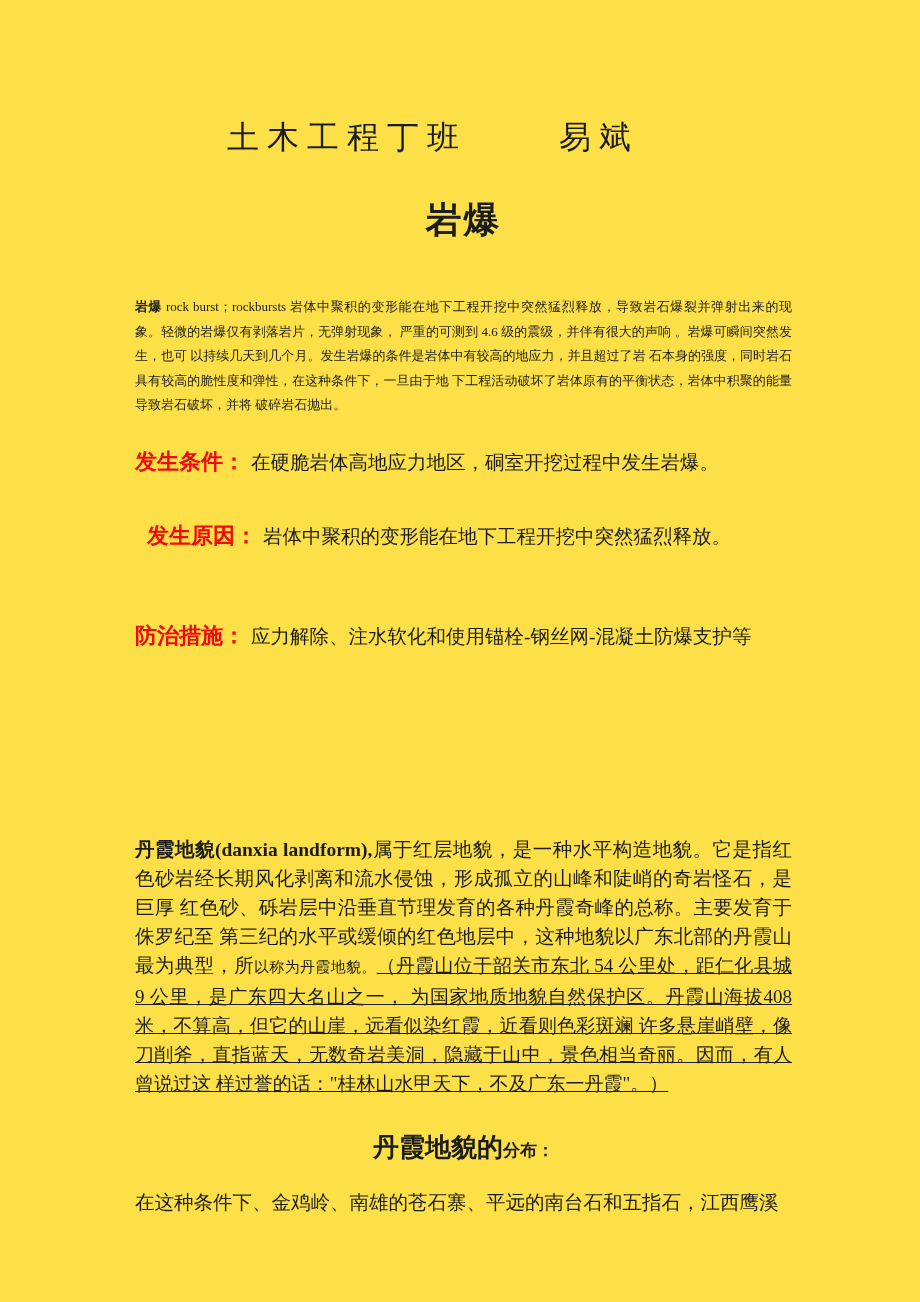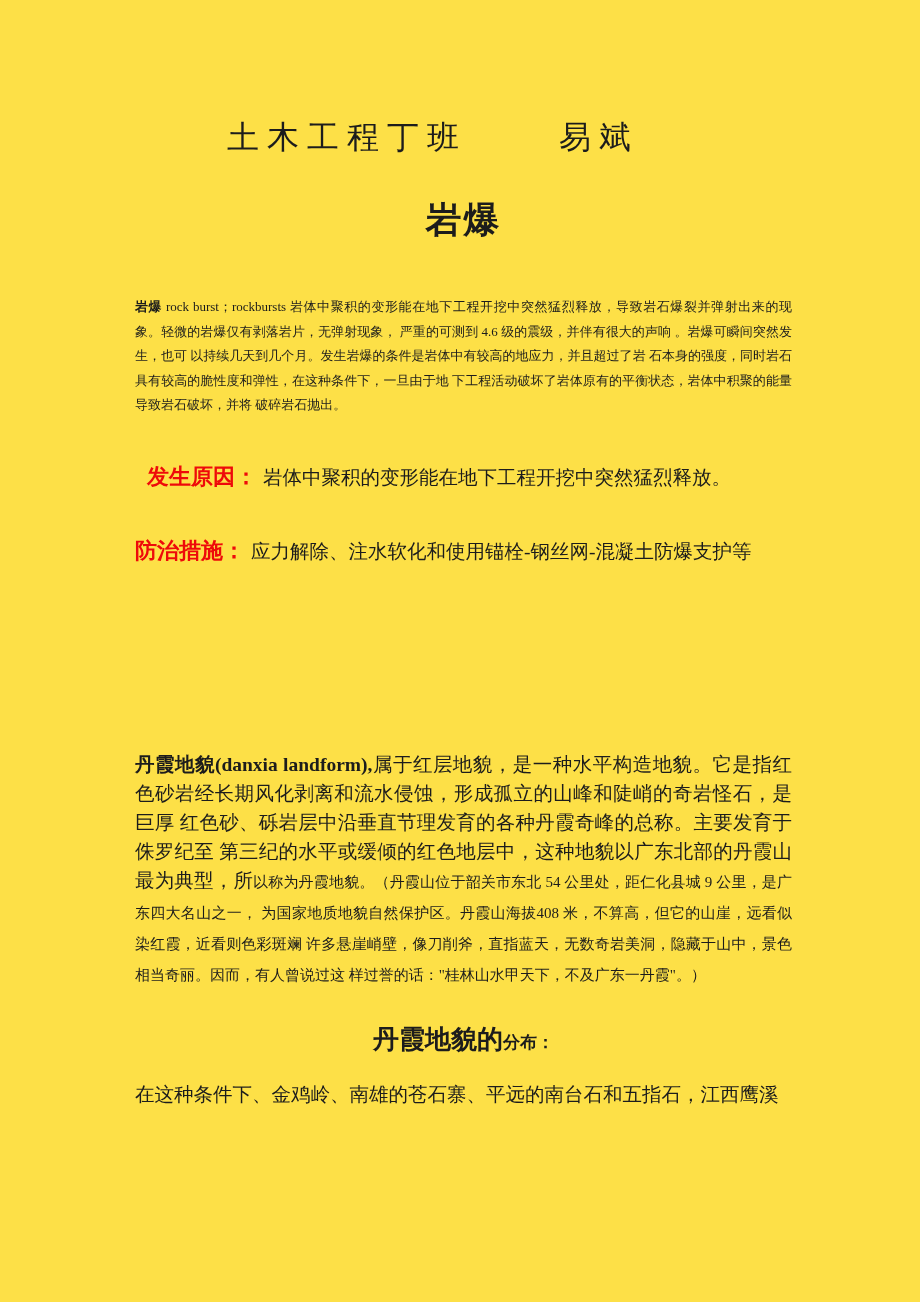--- a/index.html
+++ b/index.html
@@ -44,35 +44,35 @@
     text-justify: inter-ideograph;
   }
   .lead-bold { font-weight: bold; }
   .section-line {
     font-size: 19.5px;
     line-height: 28px;
     white-space: nowrap;
   }
   .section-1 { margin-top: 30px; }
   .section-2 { margin-top: 45px; }
-  .section-3 { margin-top: 45px; }
+  .section-3 { margin-top: 71px; }
   .red-label {
     font-weight: bold;
     font-size: 22px;
     margin-right: 6px;
   }
   .danxia {
     margin: 184px 0 0 0;
     font-size: 19.5px;
     line-height: 29px;
     text-align: justify;
     text-justify: inter-ideograph;
   }
   .tiny-note { font-size: 15px; }
-  .paren-note { font-size: 15px; }
+  .paren-note { font-size: 19px; text-decoration: underline; }
   .dist-heading {
     margin: 32px 0 0 0;
     font-weight: bold;
     text-align: center;
   }
   .dist-heading .big { font-size: 26px; }
   .dist-heading .small { font-size: 17px; }
   .dist-text {
     margin: 26px 0 0 0;
     font-size: 19.5px;
@@ -88,20 +88,23 @@
     <div class="title-line">
       <span>土木工程丁班</span>
       <span class="title-gap"></span>
       <span>易斌</span>
     </div>
 
     <h1 class="main-heading">岩爆</h1>
 
     <p class="intro"><span class="lead-bold">岩爆</span><span> rock burst；rockbursts 岩体中聚积的变形能在地下工程开挖中突然猛烈释放，导致岩石爆裂并弹射出来的现象。轻微的岩爆仅有剥落岩片，无弹射现象， 严重的可测到 4.6 级的震级，并伴有很大的声响 。岩爆可瞬间突然发生，也可 以持续几天到几个月。发生岩爆的条件是岩体中有较高的地应力，并且超过了岩 石本身的强度，同时岩石具有较高的脆性度和弹性，在这种条件下，一旦由于地 下工程活动破坏了岩体原有的平衡状态，岩体中积聚的能量导致岩石破坏，并将 破碎岩石抛出。</span></p>
 
+    <div class="section-line section-1">
+      <span class="red-label" style="color: rgb(238, 10, 10);">发生条件：</span><span>在硬脆岩体高地应力地区，硐室开挖过程中发生岩爆。</span>
+    </div>
 
     <div class="section-line section-2">
       <span class="red-label" style="color: rgb(238, 10, 10); margin-left: 12px;">发生原因：</span><span>岩体中聚积的变形能在地下工程开挖中突然猛烈释放。</span>
     </div>
 
     <div class="section-line section-3">
       <span class="red-label" style="color: rgb(238, 10, 10);">防治措施：</span><span>应力解除、注水软化和使用锚栓-钢丝网-混凝土防爆支护等</span>
     </div>
 
     <p class="danxia"><span class="lead-bold">丹霞地貌(danxia landform),</span><span>属于红层地貌，是一种水平构造地貌。它是指红 色砂岩经长期风化剥离和流水侵蚀，形成孤立的山峰和陡峭的奇岩怪石，是巨厚 红色砂、砾岩层中沿垂直节理发育的各种丹霞奇峰的总称。主要发育于侏罗纪至 第三纪的水平或缓倾的红色地层中，这种地貌以广东北部的丹霞山最为典型，所</span><span class="tiny-note">以称为丹霞地貌。</span><span class="paren-note">（丹霞山位于韶关市东北 54 公里处，距仁化县城 9 公里，是广东四大名山之一， 为国家地质地貌自然保护区。丹霞山海拔408 米，不算高，但它的山崖，远看似染红霞，近看则色彩斑斓 许多悬崖峭壁，像刀削斧，直指蓝天，无数奇岩美洞，隐藏于山中，景色相当奇丽。因而，有人曾说过这 样过誉的话："桂林山水甲天下，不及广东一丹霞"。）</span></p>

